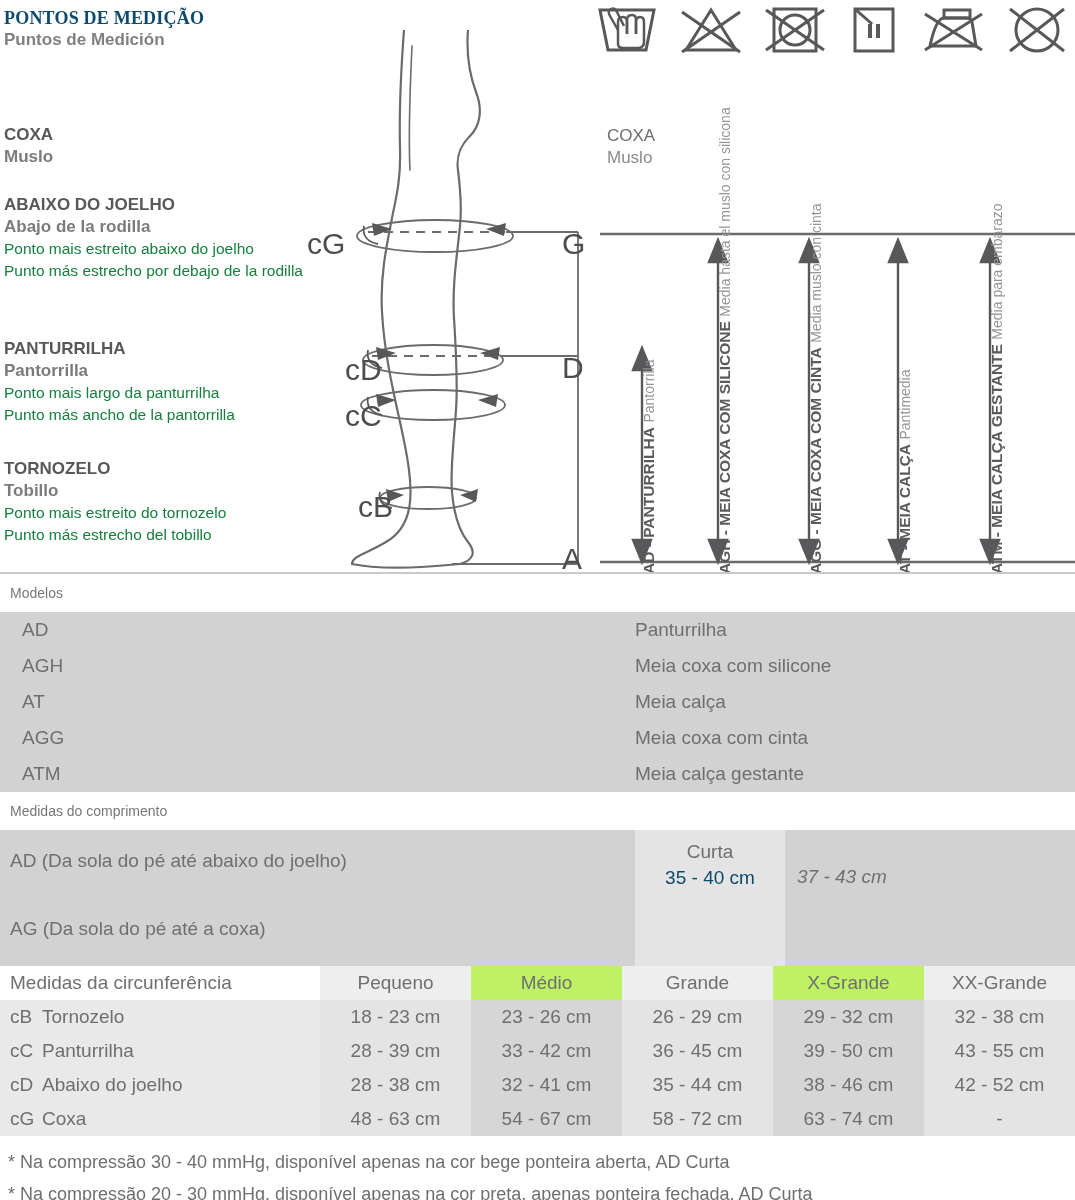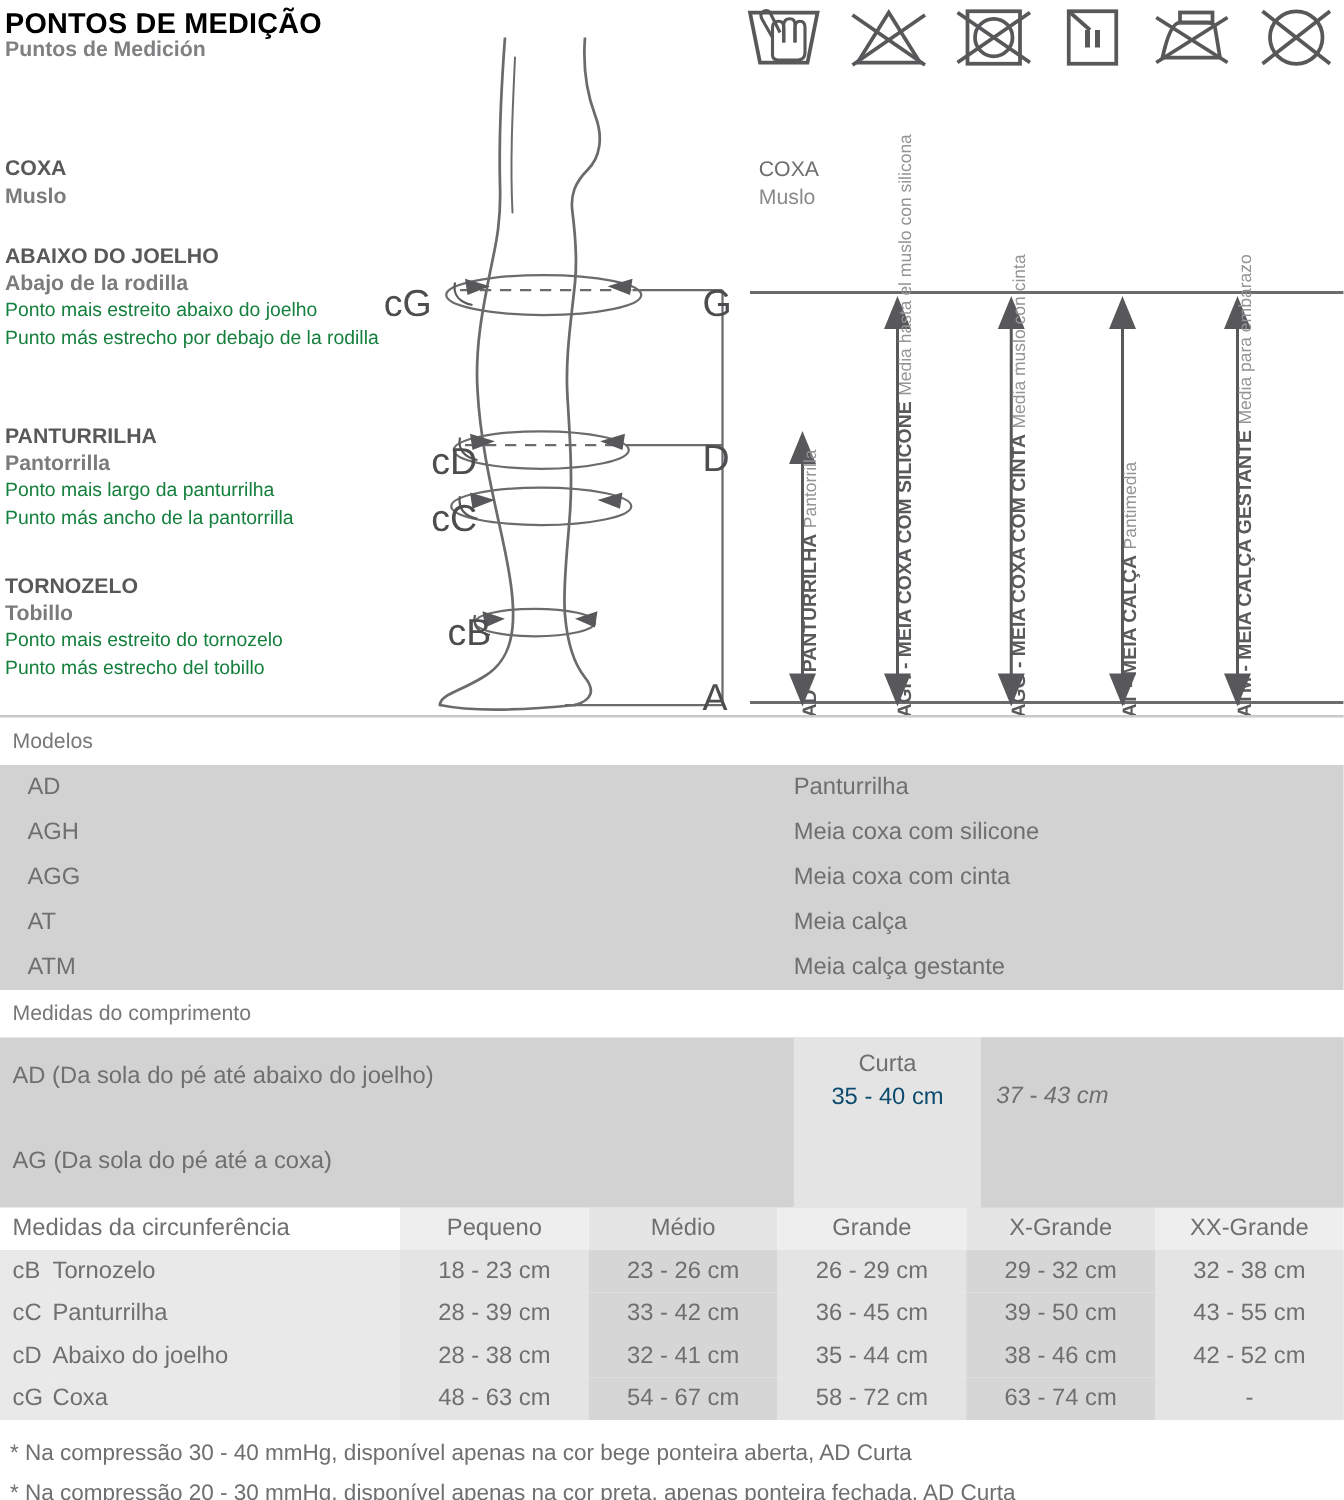--- a/index.html
+++ b/index.html
@@ -12,21 +12,21 @@
     color:#58585a;
     position:relative;
     overflow:hidden;
   }
   .page { position:relative; width:1075px; height:1200px; }
 
   
   .top { position:relative; height:572px; }
 
   .title-block { position:absolute; left:4px; top:8px; }
-  .t-bold { font-size:23px; font-weight:bold; color:#000000; letter-spacing:.2px; line-height:21px; }
+  .t-bold { font-size:18px; font-weight:bold; color:#0c4a6e; letter-spacing:.2px; line-height:21px;font-family:Liberation Serif, serif; }
   .t-semi { font-size:17px; font-weight:bold; color:#808083; line-height:21px; }
 
   .grp { position:absolute; left:4px; }
   .grp .hd { font-size:17px; font-weight:bold; color:#58585a; line-height:22px; }
   .grp .hd2 { font-size:17px; font-weight:bold; color:#7b7b7e; line-height:22px; }
   .grp .ln { font-size:15.5px; color:#15803d; line-height:22px; }
 
   .coxa-right { position:absolute; left:607px; top:125px; }
   .coxa-right .l1 { font-size:17px; color:#6d6d70; line-height:22px; }
   .coxa-right .l2 { font-size:17px; color:#8a8a8d; line-height:22px; }
@@ -48,42 +48,42 @@
     white-space:nowrap;
   }
   .vlabel .b { font-size:15.5px; font-weight:bold; color:#5a5a5d; }
   .vlabel .n { font-size:14px; color:#949497; }
 
   
   .tables { position:absolute; left:0; top:572px; width:1075px; }
 
   .rule { height:2px; background:#c9c9c9; width:1075px; }
 
-  .sec-title { font-size:17px; color:#77777a; padding:7px 0 7px 10px; line-height:24px; }
+  .sec-title { font-size:14px; color:#77777a; padding:7px 0 7px 10px; line-height:24px; }
 
   .models { background:#d2d2d2; }
   .models .row { display:flex; font-size:19px; color:#6f6f72; line-height:24px; padding:6px 0 6px 0; }
   .models .c1 { width:635px; padding-left:22px; }
   .models .c2 { flex:1; }
 
   .len-wrap { position:relative; display:flex; background:#d2d2d2; }
   .len-left { width:635px; }
   .len-curta { width:150px; background:#e4e4e4; text-align:center; }
   .len-right { flex:1; background:#d2d2d2; padding-left:12px;font-style:italic; }
   .len-row { font-size:19px; color:#6f6f72; line-height:24px; height:68px; display:flex; align-items:flex-start; padding-top:19px; }
   .len-left .len-row { padding-left:10px; }
   .len-curta .cur-h { font-size:19px; color:#6f6f72; padding-top:9px; line-height:26px; }
   .len-curta .cur-v { font-size:19px; color:#0c4a6e; line-height:26px; }
 
   .circ { width:1075px; }
   .circ table { border-collapse:collapse; width:1075px; }
   .circ td, .circ th { font-weight:normal; font-size:19px; color:#6f6f72; line-height:24px; padding:5px 0; }
   .circ .hrow td { background:#ffffff; }
   .circ .hrow td.sh-a { background:#eeeeee; }
-  .circ .hrow td.sh-b { background:#e5e5e5; }
+  .circ .hrow td.sh-b { background:#bef264; }
   .circ .code { width:42px; padding-left:10px; }
   .circ .nm   { width:278px; }
   .circ .val  { width:151px; text-align:center; }
   .sh-a { background:#e4e4e4; }
   .sh-b { background:#d6d6d6; }
   .rowbg { background:#e9e9e9; }
 
   .notes { padding:10px 0 0 8px; }
   .notes div { font-size:18px; color:#6f6f72; line-height:32px; }
 </style>
@@ -309,26 +309,26 @@
     <div class="models">
       <div class="row">
         <div class="c1">AD</div>
         <div class="c2">Panturrilha</div>
       </div>
       <div class="row">
         <div class="c1">AGH</div>
         <div class="c2">Meia coxa com silicone</div>
       </div>
       <div class="row">
+        <div class="c1">AT</div>
+        <div class="c2">Meia calça</div>
+      </div>
+      <div class="row">
         <div class="c1">AGG</div>
         <div class="c2">Meia coxa com cinta</div>
-      </div>
-      <div class="row">
-        <div class="c1">AT</div>
-        <div class="c2">Meia calça</div>
       </div>
       <div class="row">
         <div class="c1">ATM</div>
         <div class="c2">Meia calça gestante</div>
       </div>
     </div>
 
     <div class="sec-title">Medidas do comprimento</div>
 
     <div class="len-wrap">

